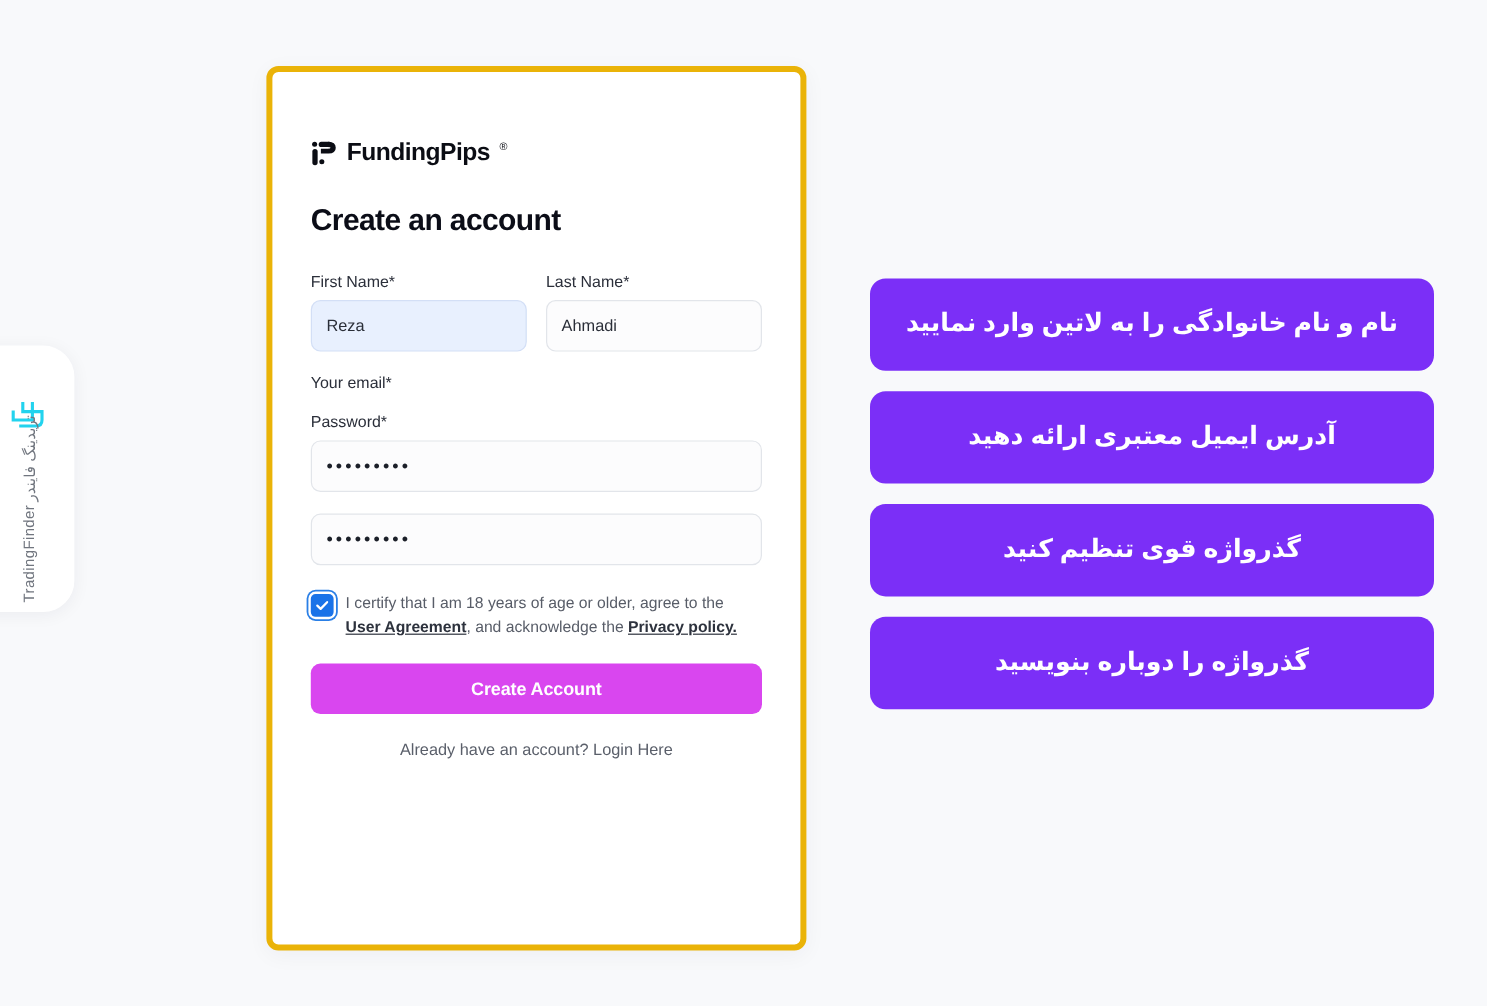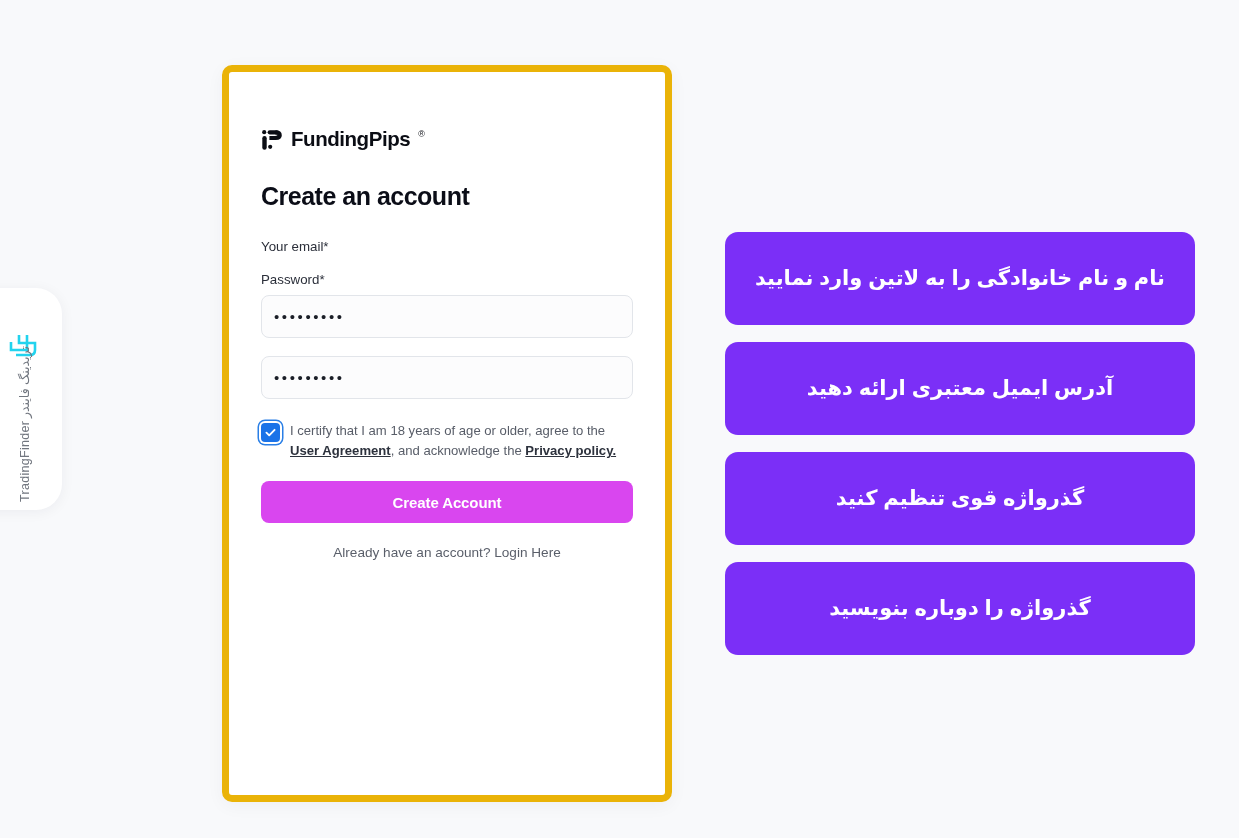--- a/index.html
+++ b/index.html
@@ -59,25 +59,25 @@
     font-size: 12.5px;
     color: #71767f;
     white-space: nowrap;
     direction: rtl;
   }
 
   
   .signup-card {
     position: absolute;
     left: 222px;
-    top: 65px;
+    top: 55px;
     width: 450px;
     height: 737px;
     background: #ffffff;
-    border: 7px solid #eab308;
+    border: 5px solid #eab308;
     border-radius: 10px;
     box-shadow: 0 4px 18px rgba(25, 30, 60, 0.045);
     padding: 56px 32px 0 32px;
   }
 
   .brand-row {
     display: flex;
     align-items: flex-start;
     gap: 8px;
     height: 26px;
@@ -210,21 +210,21 @@
     position: absolute;
     left: 725px;
     top: 232px;
     width: 470px;
     display: flex;
     flex-direction: column;
     gap: 17px;
     z-index: 2;
   }
   .callout {
-    height: 93px;
+    height: 77px;
     background: #7b2ff7;
     border-radius: 13px;
     display: flex;
     align-items: center;
     justify-content: center;
     padding: 0 18px;
   }
   .callout-text {
     direction: rtl;
     color: #ffffff;
@@ -258,20 +258,30 @@
       <path d="M14.5 1.2 Q20.8 1.2 20.8 6.2 Q20.8 11 14.8 11 L8.4 11 L8.4 6.9 L14.2 6.9 Q16.5 6.9 16.5 6.1 Q16.5 5.4 14.3 5.4 Z" fill="#0b0d14"></path>
       <rect x="1.3" y="7.1" width="4.4" height="13.6" rx="2.2" fill="#0b0d14"></rect>
       <circle cx="9.2" cy="17.8" r="2.1" fill="#0b0d14"></circle>
     </svg>
     <span class="brand-name">FundingPips</span>
     <span class="brand-reg">®</span>
   </div>
 
   <h1 class="card-title">Create an account</h1>
 
+  <div class="name-row">
+    <div class="name-col">
+      <label class="field-label">First Name*</label>
+      <div class="input-box autofilled" placeholder="First Name">Reza</div>
+    </div>
+    <div class="name-col">
+      <label class="field-label">Last Name*</label>
+      <div class="input-box" placeholder="Last Name">Ahmadi</div>
+    </div>
+  </div>
 
   <div class="field-block">
     <label class="field-label">Your email*</label>
   </div>
 
   <div class="field-block">
     <label class="field-label">Password*</label>
     <div class="input-box password" placeholder="Password">•••••••••</div>
   </div>
 

